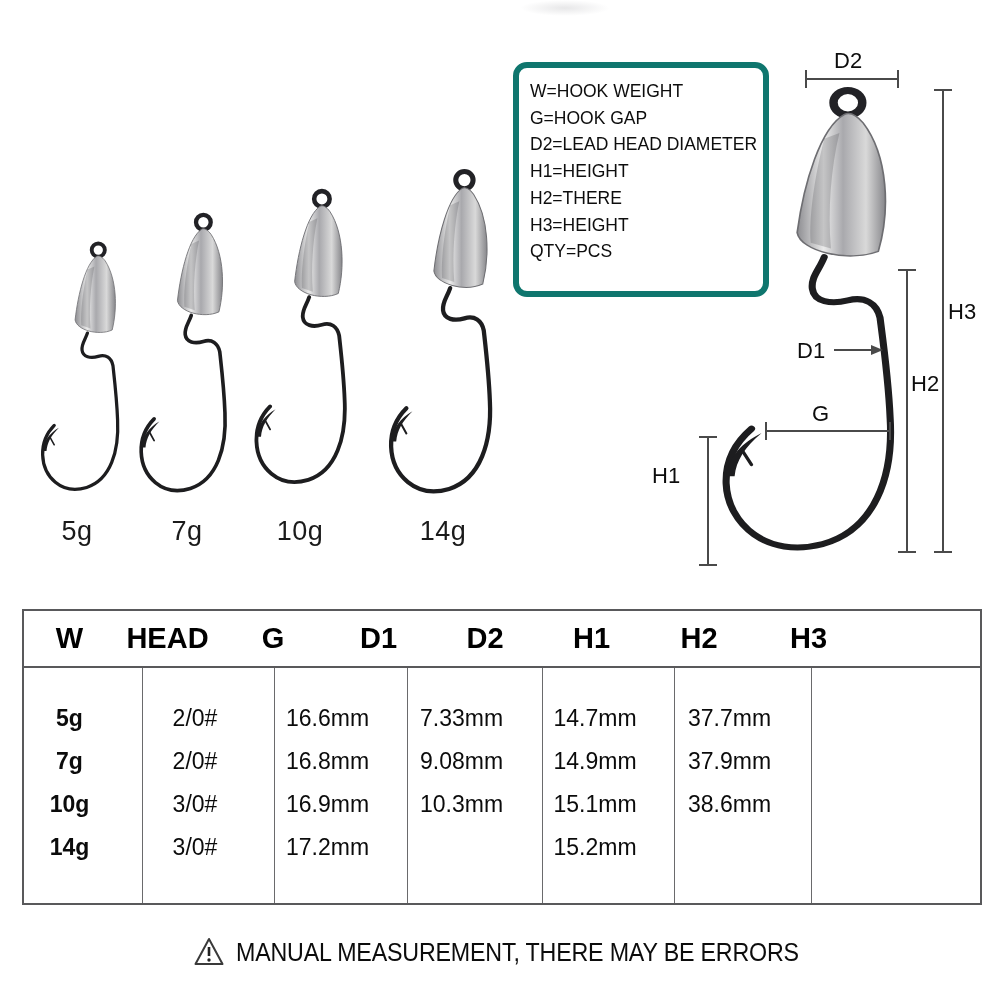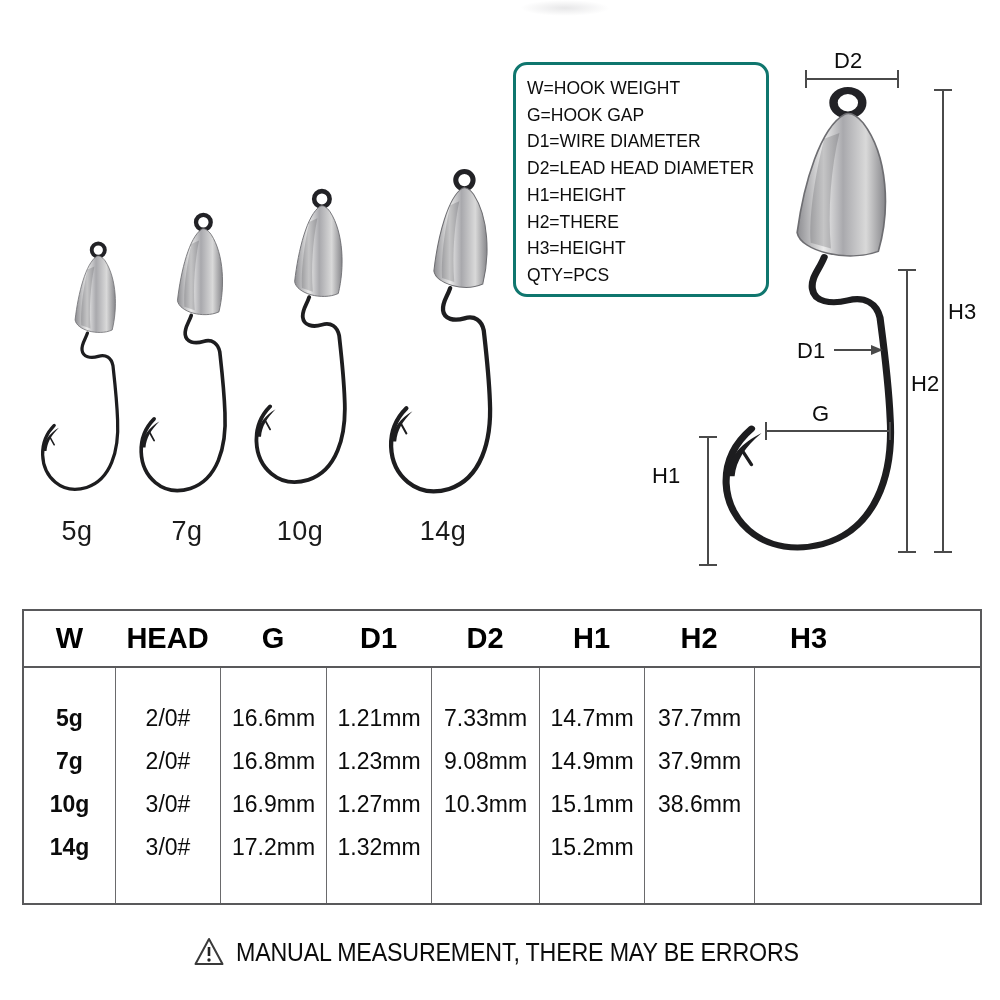--- a/index.html
+++ b/index.html
@@ -11,35 +11,35 @@
     background:radial-gradient(ellipse at center, rgba(160,160,165,.25), rgba(255,255,255,0) 70%); }
 
   
   .hook { position:absolute; }
   .hook svg { width:100%; height:100%; display:block; }
   .hook-label { position:absolute; font-size:27px; font-weight:500; color:#1a1a1a;
     text-align:center; width:60px; letter-spacing:.5px; }
 
   
   .legend { position:absolute; left:513px; top:62px; width:256px; height:235px;
-    border:3px solid #0f766e; border-radius:14px; padding:10px 6px 0 11px; }
+    border:6px solid #0f766e; border-radius:14px; padding:10px 6px 0 11px; }
   .legend-line { font-size:17.5px; line-height:26.7px; color:#0d0d0d; white-space:nowrap; }
 
   
   .dim-overlay { position:absolute; left:0; top:0; width:1000px; height:1000px; pointer-events:none; }
   .dim-label { position:absolute; font-size:22px; color:#0d0d0d; }
 
   
   .spec-table { position:absolute; left:22px; top:609px; width:960px; height:296px;
     border:2px solid #59595b; }
   .thead { display:flex; height:55px; align-items:center; }
   .th { font-size:29px; font-weight:bold; text-align:center; color:#000; }
   .tbody { display:flex; border-top:2px solid #59595b; height:237px; }
   .tcol { padding-top:29px; }
-  .tcol + .tcol { border-left:1.5px solid #6a6a6c; }
+  .tcol + .tcol { border-left:1.5px solid #6a6a6c;margin-left:27px; }
   .tcell { height:43px; display:flex; align-items:center; justify-content:center;
     font-size:23px; color:#0b0b0b; }
   .tcell.bold { font-weight:bold; }
   .cw-w{width:91px}.cw-size{width:105px}.cw-g{width:106px}.cw-d1{width:105px}
   .cw-d2{width:108px}.cw-h1{width:105px}.cw-h2{width:110px}.cw-h3{width:109px}
   .cw-fill{flex:1}
 
   
   .footer { position:absolute; left:0; top:930px; width:1000px; height:50px; }
   .warn-icon { position:absolute; left:193px; top:6px; }
@@ -100,21 +100,20 @@
   </div>
 
   <div class="hook-label" style="left:47px; top:516px">5g</div>
   <div class="hook-label" style="left:157px; top:516px">7g</div>
   <div class="hook-label" style="left:270px; top:516px">10g</div>
   <div class="hook-label" style="left:413px; top:516px">14g</div>
 
   <div class="legend">
     <div class="legend-line">W=HOOK WEIGHT</div>
     <div class="legend-line">G=HOOK GAP</div>
-    <div class="legend-line">D1=WIRE DIAMETER</div>
     <div class="legend-line">D2=LEAD HEAD DIAMETER</div>
     <div class="legend-line">H1=HEIGHT</div>
     <div class="legend-line">H2=THERE</div>
     <div class="legend-line">H3=HEIGHT</div>
     <div class="legend-line">QTY=PCS</div>
   </div>
 
   <div class="hook" style="left:716px; top:84px; width:186px; height:476px">
     <svg viewBox="0 0 110 330" preserveAspectRatio="none">
         <use href="#jigHook"></use>
@@ -180,26 +179,20 @@
         <div class="tcell">2/0#</div>
         <div class="tcell">3/0#</div>
         <div class="tcell">3/0#</div>
       </div>
       <div class="tcol cw-g">
         <div class="tcell">16.6mm</div>
         <div class="tcell">16.8mm</div>
         <div class="tcell">16.9mm</div>
         <div class="tcell">17.2mm</div>
       </div>
-      <div class="tcol cw-d1">
-        <div class="tcell">1.21mm</div>
-        <div class="tcell">1.23mm</div>
-        <div class="tcell">1.27mm</div>
-        <div class="tcell">1.32mm</div>
-      </div>
       <div class="tcol cw-d2">
         <div class="tcell">7.33mm</div>
         <div class="tcell">9.08mm</div>
         <div class="tcell">10.3mm</div>
       </div>
       <div class="tcol cw-h1">
         <div class="tcell">14.7mm</div>
         <div class="tcell">14.9mm</div>
         <div class="tcell">15.1mm</div>
         <div class="tcell">15.2mm</div>

